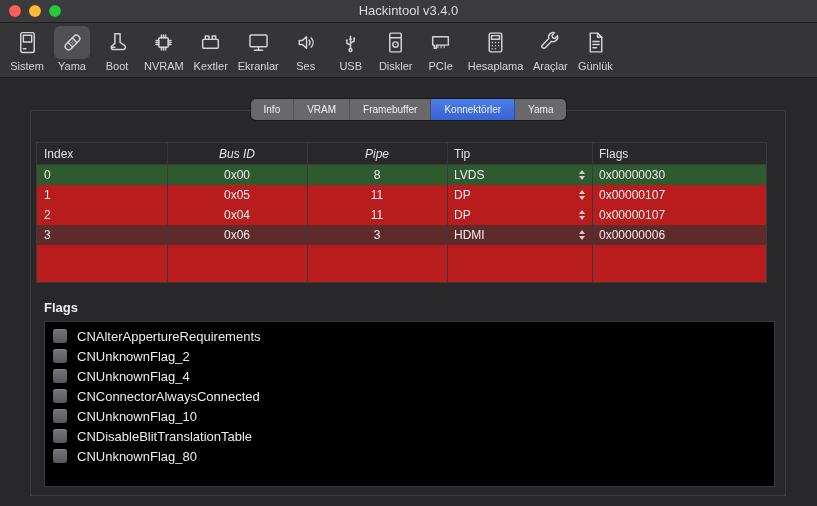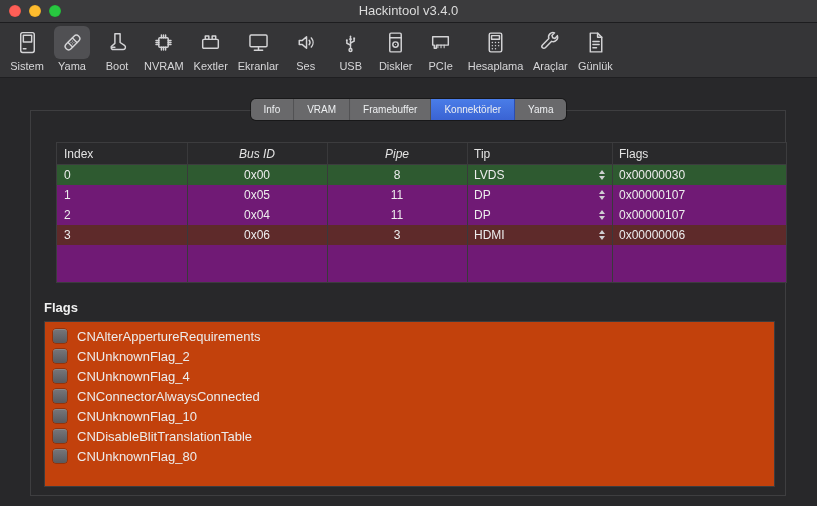--- a/index.html
+++ b/index.html
@@ -30,38 +30,38 @@
   .content-box{position:absolute;left:30px;top:110px;width:756px;height:386px;border:1px solid #3e3e40;box-sizing:border-box;}
 
   
   .tabbar{position:absolute;top:99px;left:50%;transform:translateX(-50%);display:flex;height:21px;border-radius:5px;overflow:hidden;
     box-shadow:0 0 0 1px rgba(0,0,0,.4);z-index:3;}
   .seg{display:flex;align-items:center;justify-content:center;padding:0 13px;font-size:10px;color:#eef0f2;background:#69696b;border-right:1px solid #535355;white-space:nowrap;}
   .seg:last-child{border-right:none;}
   .seg.selected{background:linear-gradient(#4a7de8,#3a63d3);border-right-color:#2c4eb0;}
 
   
-  .ctable{position:absolute;left:56px;top:142px;width:731px;height:141px;background:#701a75;border:1px solid #3c3c3e;box-sizing:border-box;z-index:2;}
+  .ctable{position:absolute;left:36px;top:142px;width:731px;height:141px;background:#b91c1c;border:1px solid #3c3c3e;box-sizing:border-box;z-index:2;}
   .thead{display:grid;grid-template-columns:130px 140px 140px 145px 1fr;height:22px;background:#29292b;border-bottom:1px solid #3c3c3e;box-sizing:border-box;}
   .th{display:flex;align-items:center;font-size:12px;color:#e3e3e3;padding:0 7px;box-sizing:border-box;overflow:hidden;}
   .th.center{justify-content:center;font-style:italic;}
   .tbody{position:relative;}
   .trow{display:grid;grid-template-columns:130px 140px 140px 145px 1fr;height:20px;}
   .td{display:flex;align-items:center;font-size:12px;color:#ededed;padding:0 7px;box-sizing:border-box;overflow:hidden;white-space:nowrap;}
   .td.center{justify-content:center;}
   .colsep{position:absolute;top:0;bottom:0;width:1px;background:#39393b;z-index:4;pointer-events:none;}
   .popup{display:flex;align-items:center;justify-content:space-between;width:100%;text-align:right;}
   .updown{display:inline-flex;flex-direction:column;gap:2px;margin-left:6px;}
   .updown i{display:block;width:0;height:0;border-left:3.5px solid transparent;border-right:3.5px solid transparent;}
   .updown .up{border-bottom:4px solid #d0d0d2;}
   .updown .down{border-top:4px solid #d0d0d2;}
 
   
   .flags-title{position:absolute;left:44px;top:300px;font-size:13px;font-weight:bold;color:#f0f0f0;z-index:2;}
-  .flags-list{position:absolute;left:44px;top:321px;width:731px;height:166px;background:#c2410c;border:1px solid #3c3c3e;box-sizing:border-box;padding-top:4px;z-index:2;}
+  .flags-list{position:absolute;left:44px;top:321px;width:731px;height:166px;background:#000000;border:1px solid #3c3c3e;box-sizing:border-box;padding-top:4px;z-index:2;}
   .flag-row{display:flex;align-items:center;height:20px;padding-left:8px;gap:10px;}
   .cb{width:14px;height:14px;border-radius:3px;background:linear-gradient(#76767a,#59595d);
       box-shadow:0 0 0 0.5px rgba(0,0,0,.45), inset 0 1px 0 rgba(255,255,255,.14);}
   .flag-label{font-size:13px;color:#ececec;}
 </style>
 </head>
 <body>
 
 <div id="window">
 

